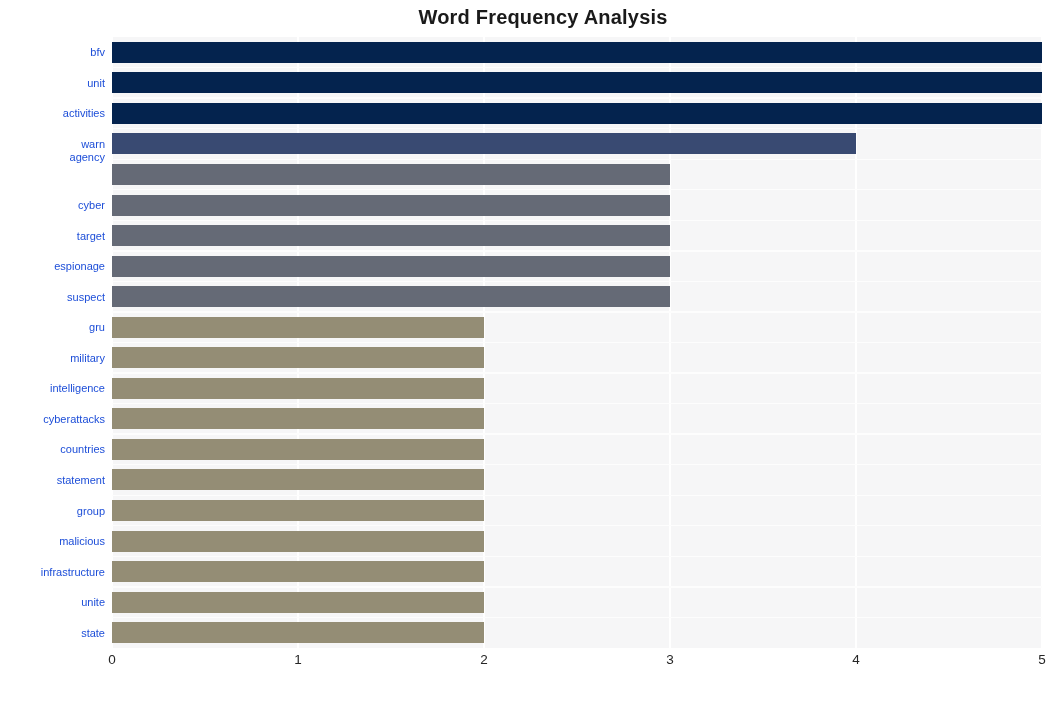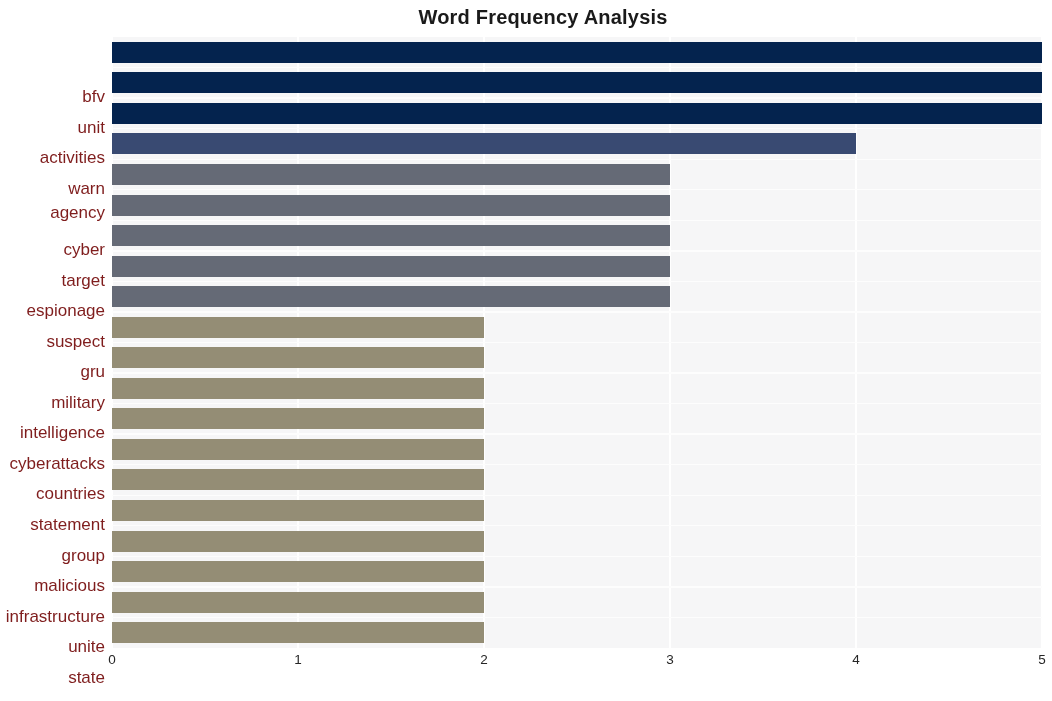--- a/index.html
+++ b/index.html
@@ -82,25 +82,24 @@
     left: 0;
     top: 37px;
     width: 105px;
     height: 611px;
   }
   .y-tick-label {
     position: absolute;
     right: 0;
     width: 105px;
     text-align: right;
-    font-size: 17px;
-    color: #7f1d1d;
+    font-size: 11px;
+    color: #1d4ed8;
     line-height: 14px;
     white-space: nowrap;
-    margin-top: 45px;
   }
 
   
   #x-tick-labels {
     position: absolute;
     left: 0;
     top: 652px;
     width: 1052px;
     height: 20px;
   }
@@ -184,21 +183,21 @@
         <div class="bar" title="unite: 2" style="top: 554.675px; width: 372px; background: rgb(148, 141, 117);"></div>
         <div class="bar" title="state: 2" style="top: 585.225px; width: 372px; background: rgb(148, 141, 117);"></div>
       </div>
   </div>
 
   <div id="y-tick-labels">
       <div class="y-tick-label" style="top: 8.275px;">bfv</div>
       <div class="y-tick-label" style="top: 38.825px;">unit</div>
       <div class="y-tick-label" style="top: 69.375px;">activities</div>
       <div class="y-tick-label" style="top: 99.925px;">warn</div>
-      <div class="y-tick-label" style="top: 124px;">agency</div>
+      <div class="y-tick-label" style="top: 113px;">agency</div>
       <div class="y-tick-label" style="top: 161.025px; text-align: right;">cyber</div>
       <div class="y-tick-label" style="top: 191.575px;">target</div>
       <div class="y-tick-label" style="top: 222.125px;">espionage</div>
       <div class="y-tick-label" style="top: 252.675px;">suspect</div>
       <div class="y-tick-label" style="top: 283.225px;">gru</div>
       <div class="y-tick-label" style="top: 313.775px;">military</div>
       <div class="y-tick-label" style="top: 344.325px; text-align: right;">intelligence</div>
       <div class="y-tick-label" style="top: 374.875px;">cyberattacks</div>
       <div class="y-tick-label" style="top: 405.425px; padding-left: 35px;">countries</div>
       <div class="y-tick-label" style="top: 435.975px;">statement</div>

